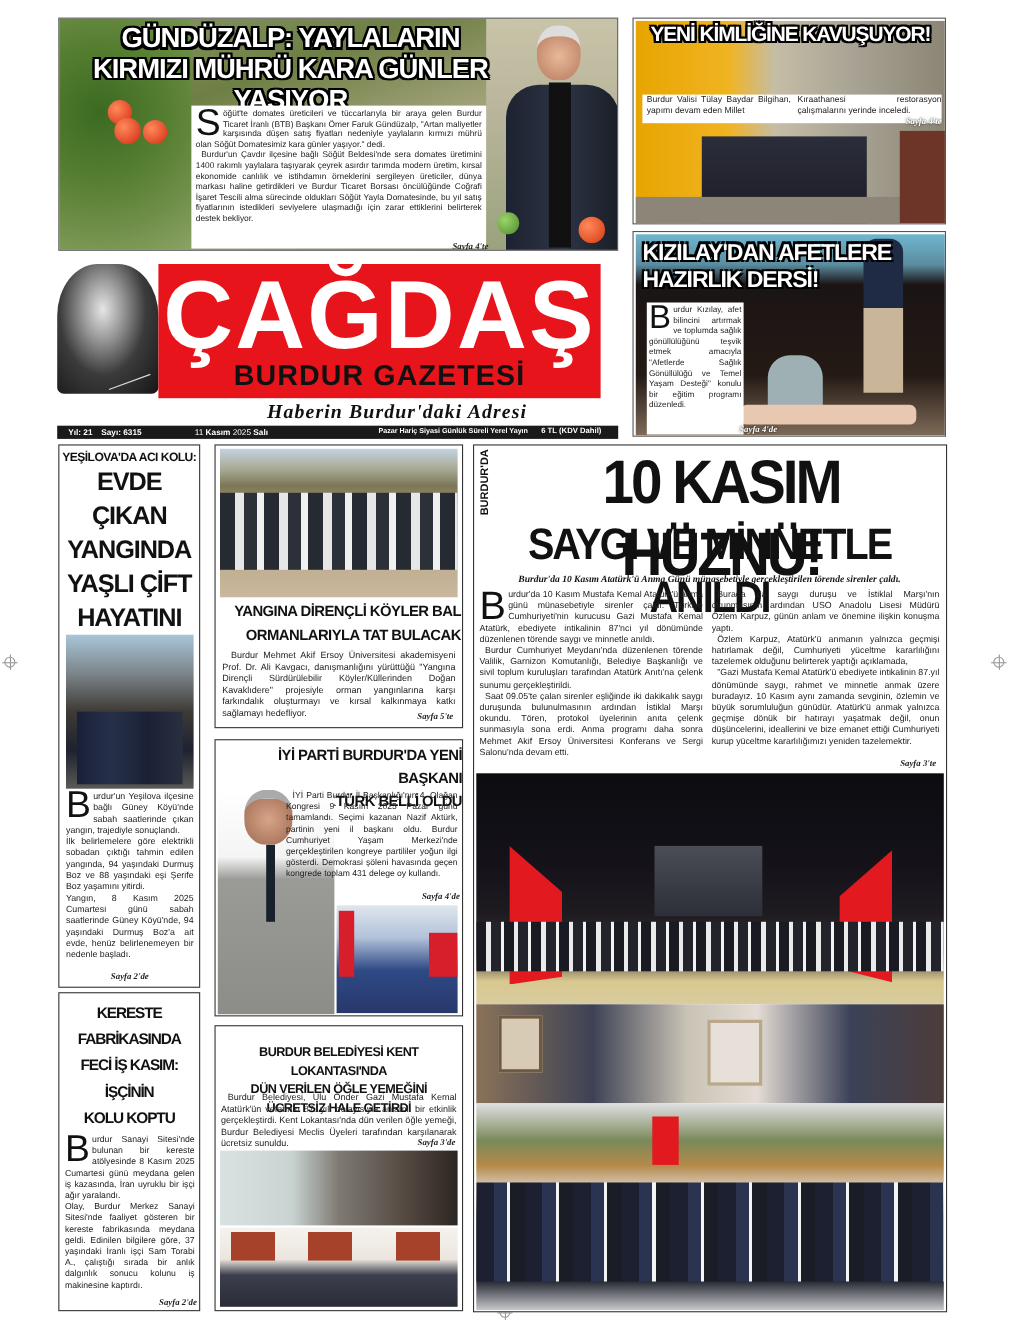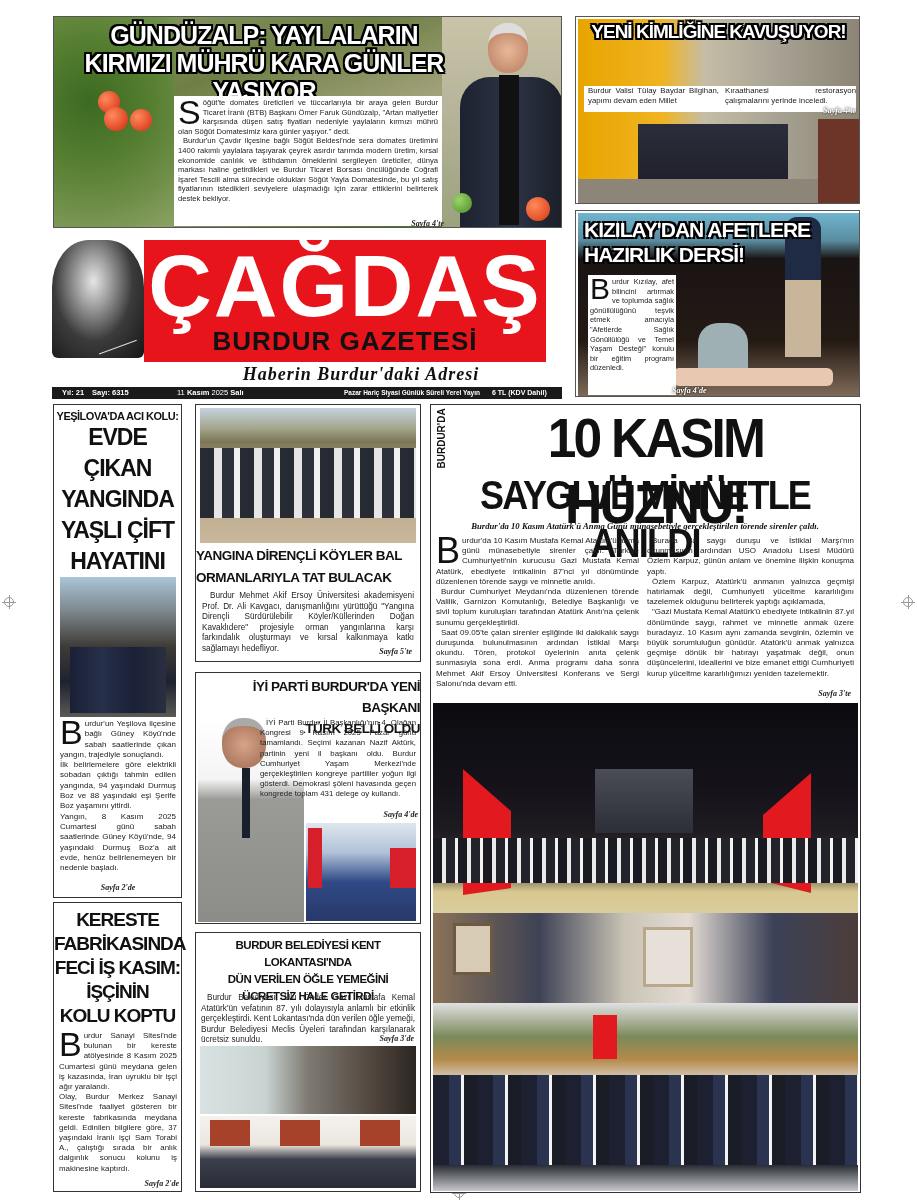--- a/index.html
+++ b/index.html
@@ -115,40 +115,40 @@
   <div class="abs txt" style="left:6px;top:314px;width:116px;font-size:8px;line-height:10.3px">
     <span class="dropcap" style="font-size:34px;line-height:27px">B</span>
     <span>urdur'un Yeşilova ilçesine bağlı Güney Köyü'nde sabah saatlerinde çıkan yangın, trajediyle sonuçlandı.</span>
     <div>İlk belirlemelere göre elektrikli sobadan çıktığı tahmin edilen yangında, 94 yaşındaki Durmuş Boz ve 88 yaşındaki eşi Şerife Boz yaşamını yitirdi.</div>
     <div>Yangın, 8 Kasım 2025 Cumartesi günü sabah saatlerinde Güney Köyü'nde, 94 yaşındaki Durmuş Boz'a ait evde, henüz belirlenemeyen bir nedenle başladı.</div>
   </div>
   <div class="abs sayfa" style="left:6px;top:478px;width:116px;text-align:center">Sayfa 2'de</div>
 </div>
 
 <div class="box" style="left:53px;top:902px;width:129px;height:290px">
-  <div style="text-align:center;font-size:19px;line-height:24px;font-weight:900;letter-spacing:-1px;margin-top:5px">
+  <div style="text-align:center;font-size:14px;line-height:24px;font-weight:900;letter-spacing:-1px;margin-top:5px">
     <div>KERESTE</div>
     <div>FABRİKASINDA</div>
     <div>FECİ İŞ KASIM:</div>
     <div>İŞÇİNİN</div>
     <div>KOLU KOPTU</div>
   </div>
   <div class="abs txt" style="left:5px;top:128px;width:118px;font-size:7.9px;line-height:10.2px">
     <span class="dropcap" style="font-size:34px;line-height:27px">B</span>
     <span>urdur Sanayi Sitesi'nde bulunan bir kereste atölyesinde 8 Kasım 2025 Cumartesi günü meydana gelen iş kazasında, İran uyruklu bir işçi ağır yaralandı.</span>
     <div>Olay, Burdur Merkez Sanayi Sitesi'nde faaliyet gösteren bir kereste fabrikasında meydana geldi. Edinilen bilgilere göre, 37 yaşındaki İranlı işçi Sam Torabi A., çalıştığı sırada bir anlık dalgınlık sonucu kolunu iş makinesine kaptırdı.</div>
   </div>
   <div class="abs sayfa" style="left:70px;top:276px;width:55px">Sayfa 2'de</div>
 </div>
 
 <div class="box" style="left:195px;top:404px;width:226px;height:258px">
   <div class="photo" style="left:4px;top:3px;width:216px;height:135px;background:linear-gradient(180deg,#c5d3e0 0%,#a3a58c 15%,#7c7657 25%,#b39e7e 45%,#c9b89e 100%)">
     <div class="abs" style="left:0;top:40px;width:216px;height:70px;background:repeating-linear-gradient(90deg,#262a33 0 14px,#e6e6e6 14px 22px,#2c3038 22px 34px,#f0f0f0 34px 40px)"></div>
   </div>
-  <div style="position:absolute;left:0;top:140px;width:223px;text-align:left;font-size:13.5px;line-height:22px;font-weight:900;letter-spacing:-0.5px">
+  <div style="position:absolute;left:0;top:140px;width:223px;text-align:right;font-size:13.5px;line-height:22px;font-weight:900;letter-spacing:-0.5px">
     <div>YANGINA DİRENÇLİ KÖYLER BAL</div>
     <div>ORMANLARIYLA TAT BULACAK</div>
   </div>
   <div class="abs txt" style="left:6px;top:186px;width:212px;text-indent:8px">Burdur Mehmet Akif Ersoy Üniversitesi akademisyeni Prof. Dr. Ali Kavgacı, danışmanlığını yürüttüğü "Yangına Dirençli Sürdürülebilir Köyler/Küllerinden Doğan Kavaklıdere" projesiyle orman yangınlarına karşı farkındalık oluşturmayı ve kırsal kalkınmaya katkı sağlamayı hedefliyor.</div>
   <div class="abs sayfa" style="left:160px;top:242px;width:56px">Sayfa 5'te</div>
 </div>
 
 <div class="box" style="left:195px;top:672px;width:226px;height:252px">
   <div style="text-align:right;font-size:13.5px;line-height:21px;font-weight:900;letter-spacing:-0.5px;margin-top:3px">
     <div>İYİ PARTİ BURDUR'DA YENİ BAŞKANI</div>
@@ -160,21 +160,21 @@
   </div>
   <div class="abs txt" style="left:64px;top:45px;width:156px;font-size:7.8px;line-height:10.2px;text-indent:6px">İYİ Parti Burdur İl Başkanlığı'nın 4. Olağan Kongresi 9 Kasım 2025 Pazar günü tamamlandı. Seçimi kazanan Nazif Aktürk, partinin yeni il başkanı oldu. Burdur Cumhuriyet Yaşam Merkezi'nde gerçekleştirilen kongreye partililer yoğun ilgi gösterdi. Demokrasi şöleni havasında geçen kongrede toplam 431 delege oy kullandı.</div>
   <div class="photo" style="left:110px;top:150px;width:110px;height:98px;background:linear-gradient(180deg,#dfe6ee 0,#b2c2d9 30%,#2f4a86 60%,#28386a 100%)">
     <div class="abs" style="left:2px;top:5px;width:14px;height:60px;background:#d61f2a"></div>
     <div class="abs" style="left:84px;top:25px;width:26px;height:40px;background:#d61f2a"></div>
   </div>
   <div class="abs sayfa" style="left:166px;top:137px;width:56px">Sayfa 4'de</div>
 </div>
 
 <div class="box" style="left:195px;top:932px;width:226px;height:260px">
-  <div style="text-align:center;font-size:11.5px;line-height:17px;font-weight:900;letter-spacing:-0.5px;margin-top:4px">
+  <div style="text-align:center;font-size:11.5px;line-height:17px;font-weight:900;letter-spacing:-0.5px;margin-top:16px">
     <div>BURDUR BELEDİYESİ KENT LOKANTASI'NDA</div>
     <div>DÜN VERİLEN ÖĞLE YEMEĞİNİ</div>
     <div>ÜCRETSİZ HALE GETİRDİ</div>
   </div>
   <div class="abs txt" style="left:5px;top:60px;width:214px;text-indent:6px">Burdur Belediyesi, Ulu Önder Gazi Mustafa Kemal Atatürk'ün vefatının 87. yılı dolayısıyla anlamlı bir etkinlik gerçekleştirdi. Kent Lokantası'nda dün verilen öğle yemeği, Burdur Belediyesi Meclis Üyeleri tarafından karşılanarak ücretsiz sunuldu.</div>
   <div class="abs sayfa" style="left:162px;top:101px;width:56px">Sayfa 3'de</div>
   <div class="photo" style="left:4px;top:113px;width:216px;height:68px;background:linear-gradient(90deg,#d8e2e2 0,#c9d4d2 30%,#7e7a72 50%,#51463e 80%,#2b2622 100%)"></div>
   <div class="photo" style="left:4px;top:183px;width:216px;height:72px;background:linear-gradient(180deg,#f5f3ef 0,#ebe5de 40%,#3b3e4c 60%,#2a2c36 100%)">
     <div class="abs" style="left:10px;top:4px;width:40px;height:26px;background:#a6412a"></div>
     <div class="abs" style="left:80px;top:4px;width:40px;height:26px;background:#a6412a"></div>

